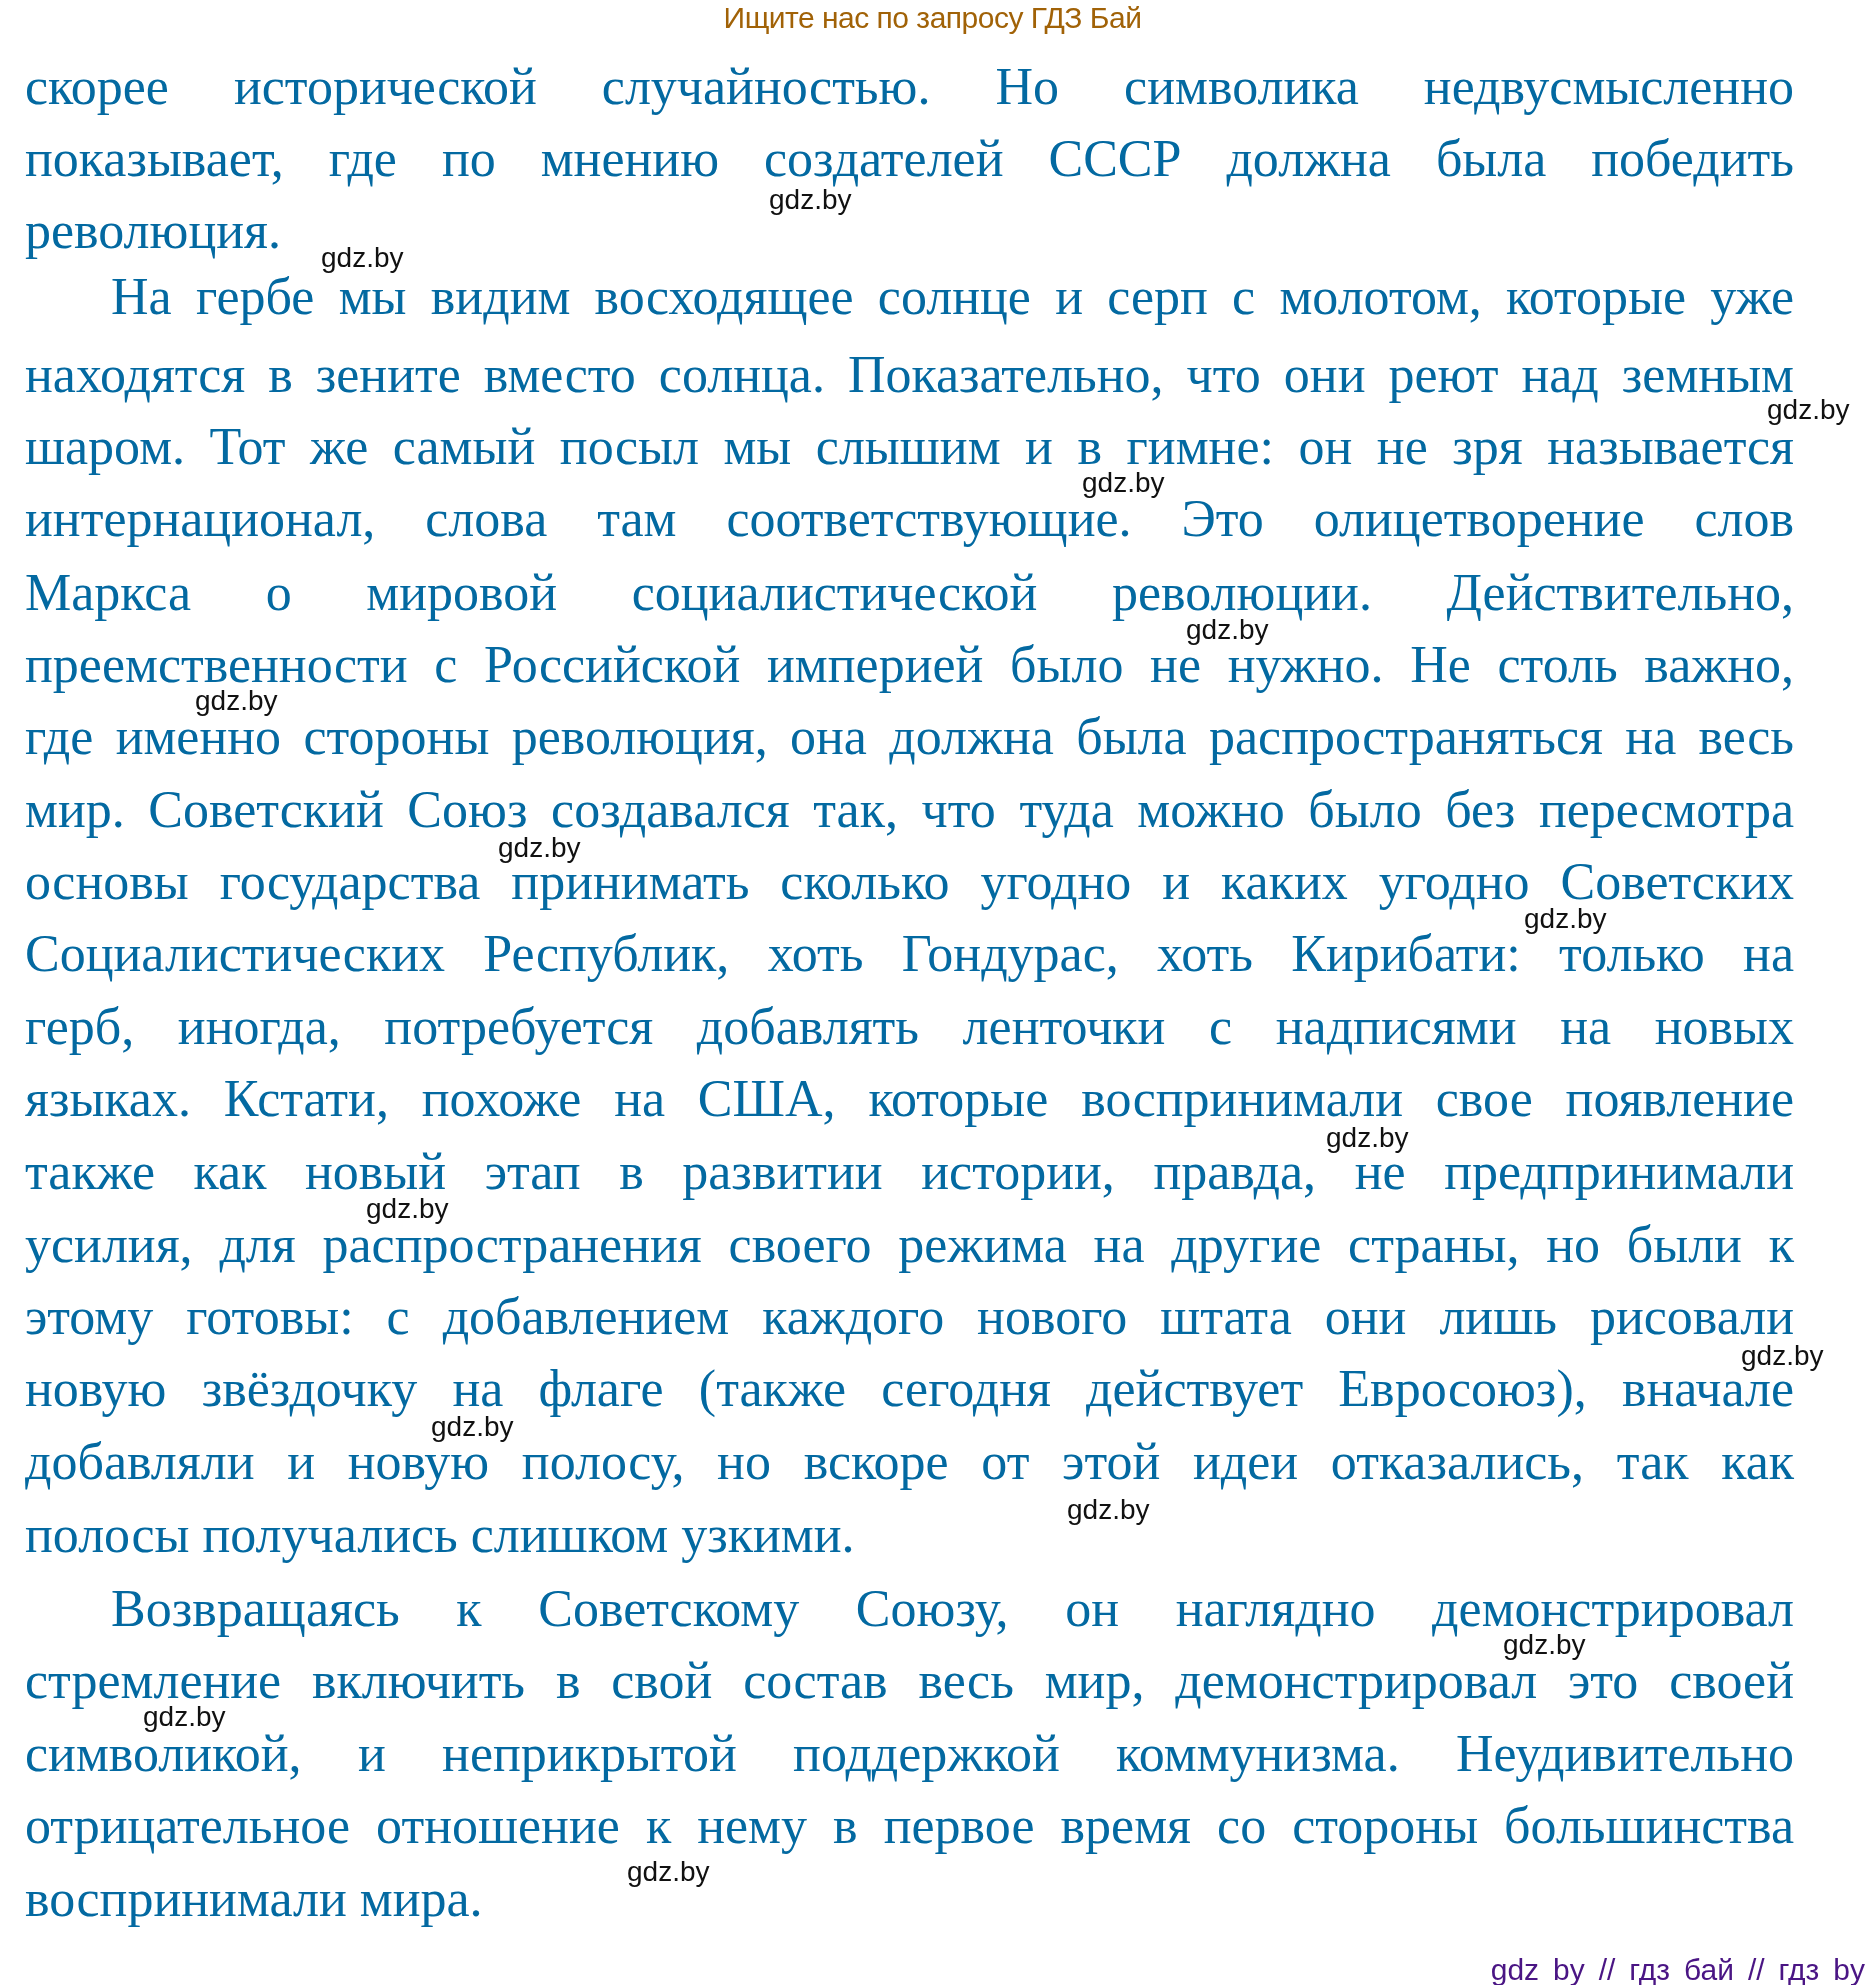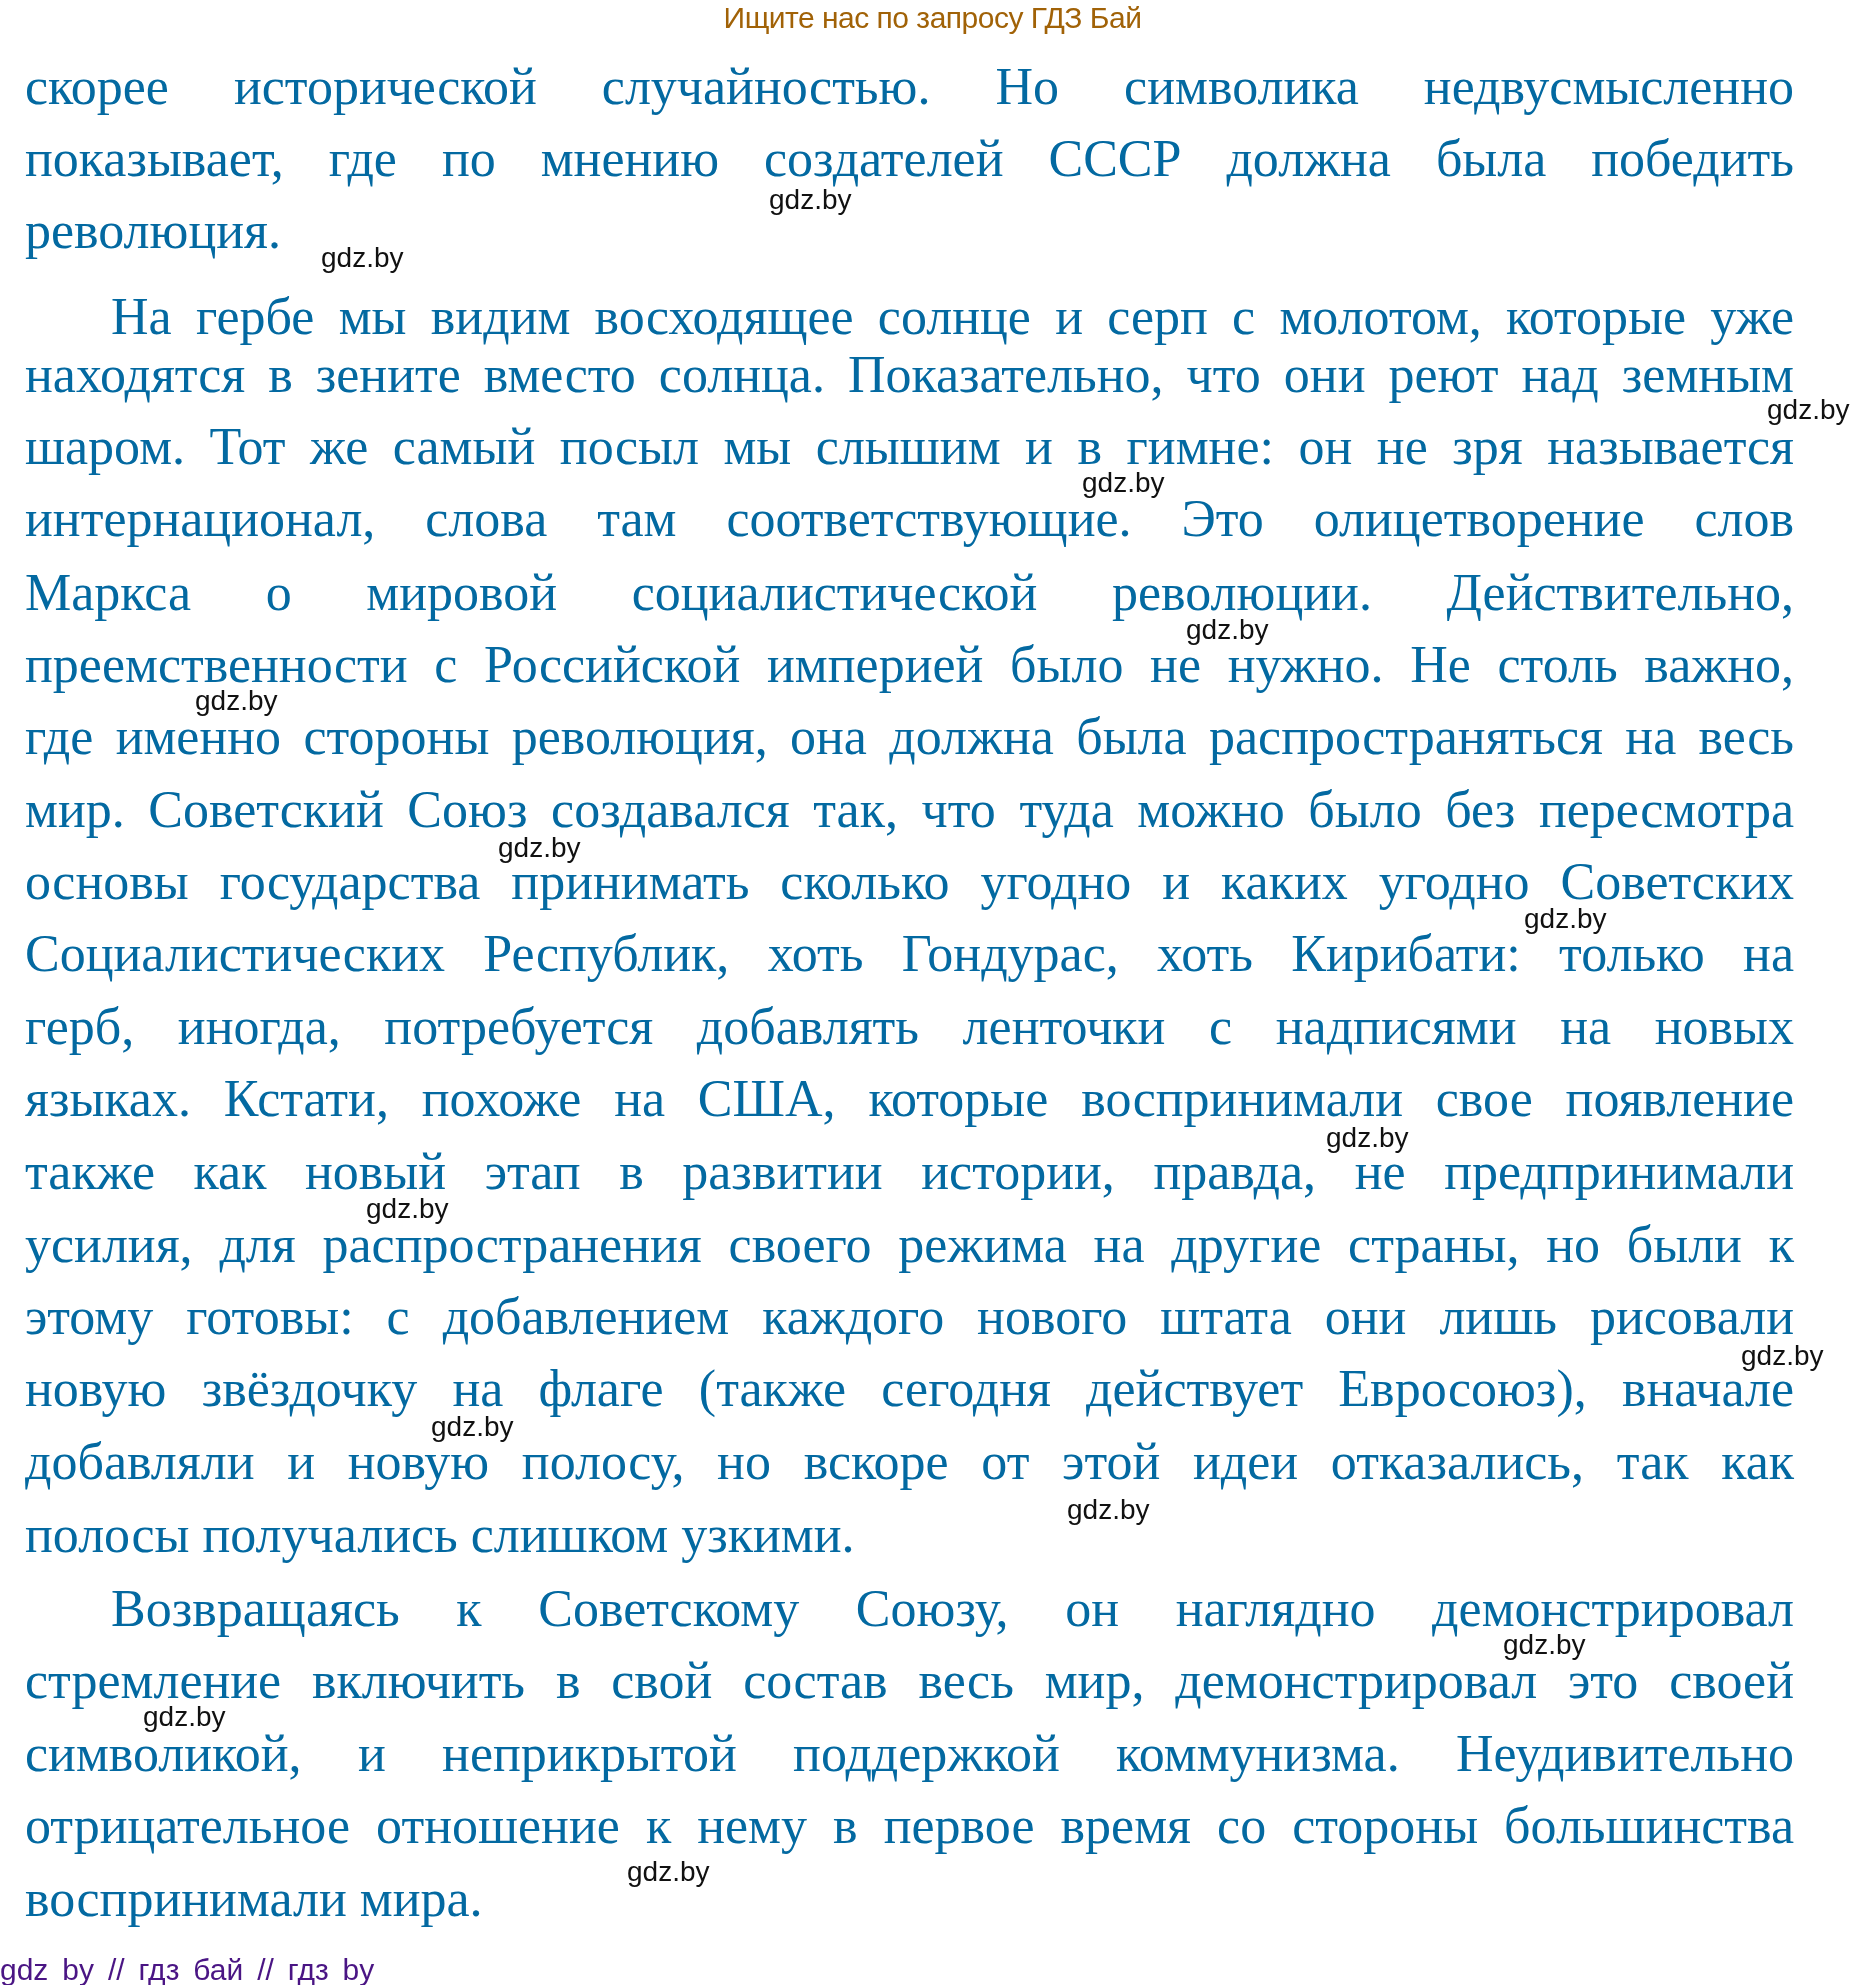--- a/index.html
+++ b/index.html
@@ -16,35 +16,35 @@
     text-align: justify; text-align-last: justify;
   }
   .line.last { text-align: center; text-align-last: left; }
   .line.indent { left: 111px; width: 1683px; }
   .wm {
     position: absolute; font-family: "Liberation Sans", sans-serif;
     font-size: 28px; line-height: 28px; color: #111; white-space: nowrap;
   }
   .footer {
     position: absolute; left: 0; top: 1953px; width: 1865px; height: 33px;
-    text-align: left; font-family: "Liberation Sans", sans-serif;
+    text-align: right; font-family: "Liberation Sans", sans-serif;
     font-size: 30px; line-height: 33px; color: #4a1584;
     word-spacing: 5.6px;
   }
 </style>
 </head>
 <body>
 
 <div class="header">Ищите нас по запросу ГДЗ Бай</div>
 
 <div>
   <div class="line" style="top:51px">скорее исторической случайностью. Но символика недвусмысленно</div>
   <div class="line" style="top:123px">показывает, где по мнению создателей СССР должна была победить</div>
   <div class="line last" style="top:195px">революция.</div>
-  <div class="line indent" style="top:281px">На гербе мы видим восходящее солнце и серп с молотом, которые уже</div>
+  <div class="line indent" style="top:261px">На гербе мы видим восходящее солнце и серп с молотом, которые уже</div>
   <div class="line" style="top:339px">находятся в зените вместо солнца. Показательно, что они реют над земным</div>
   <div class="line" style="top:411px">шаром. Тот же самый посыл мы слышим и в гимне: он не зря называется</div>
   <div class="line" style="top:483px">интернационал, слова там соответствующие. Это олицетворение слов</div>
   <div class="line" style="top:557px">Маркса о мировой социалистической революции. Действительно,</div>
   <div class="line" style="top:629px">преемственности с Российской империей было не нужно. Не столь важно,</div>
   <div class="line" style="top:701px">где именно стороны революция, она должна была распространяться на весь</div>
   <div class="line" style="top:774px">мир. Советский Союз создавался так, что туда можно было без пересмотра</div>
   <div class="line" style="top:846px">основы государства принимать сколько угодно и каких угодно Советских</div>
   <div class="line" style="top:918px">Социалистических Республик, хоть Гондурас, хоть Кирибати: только на</div>
   <div class="line" style="top:991px">герб, иногда, потребуется добавлять ленточки с надписями на новых</div>

